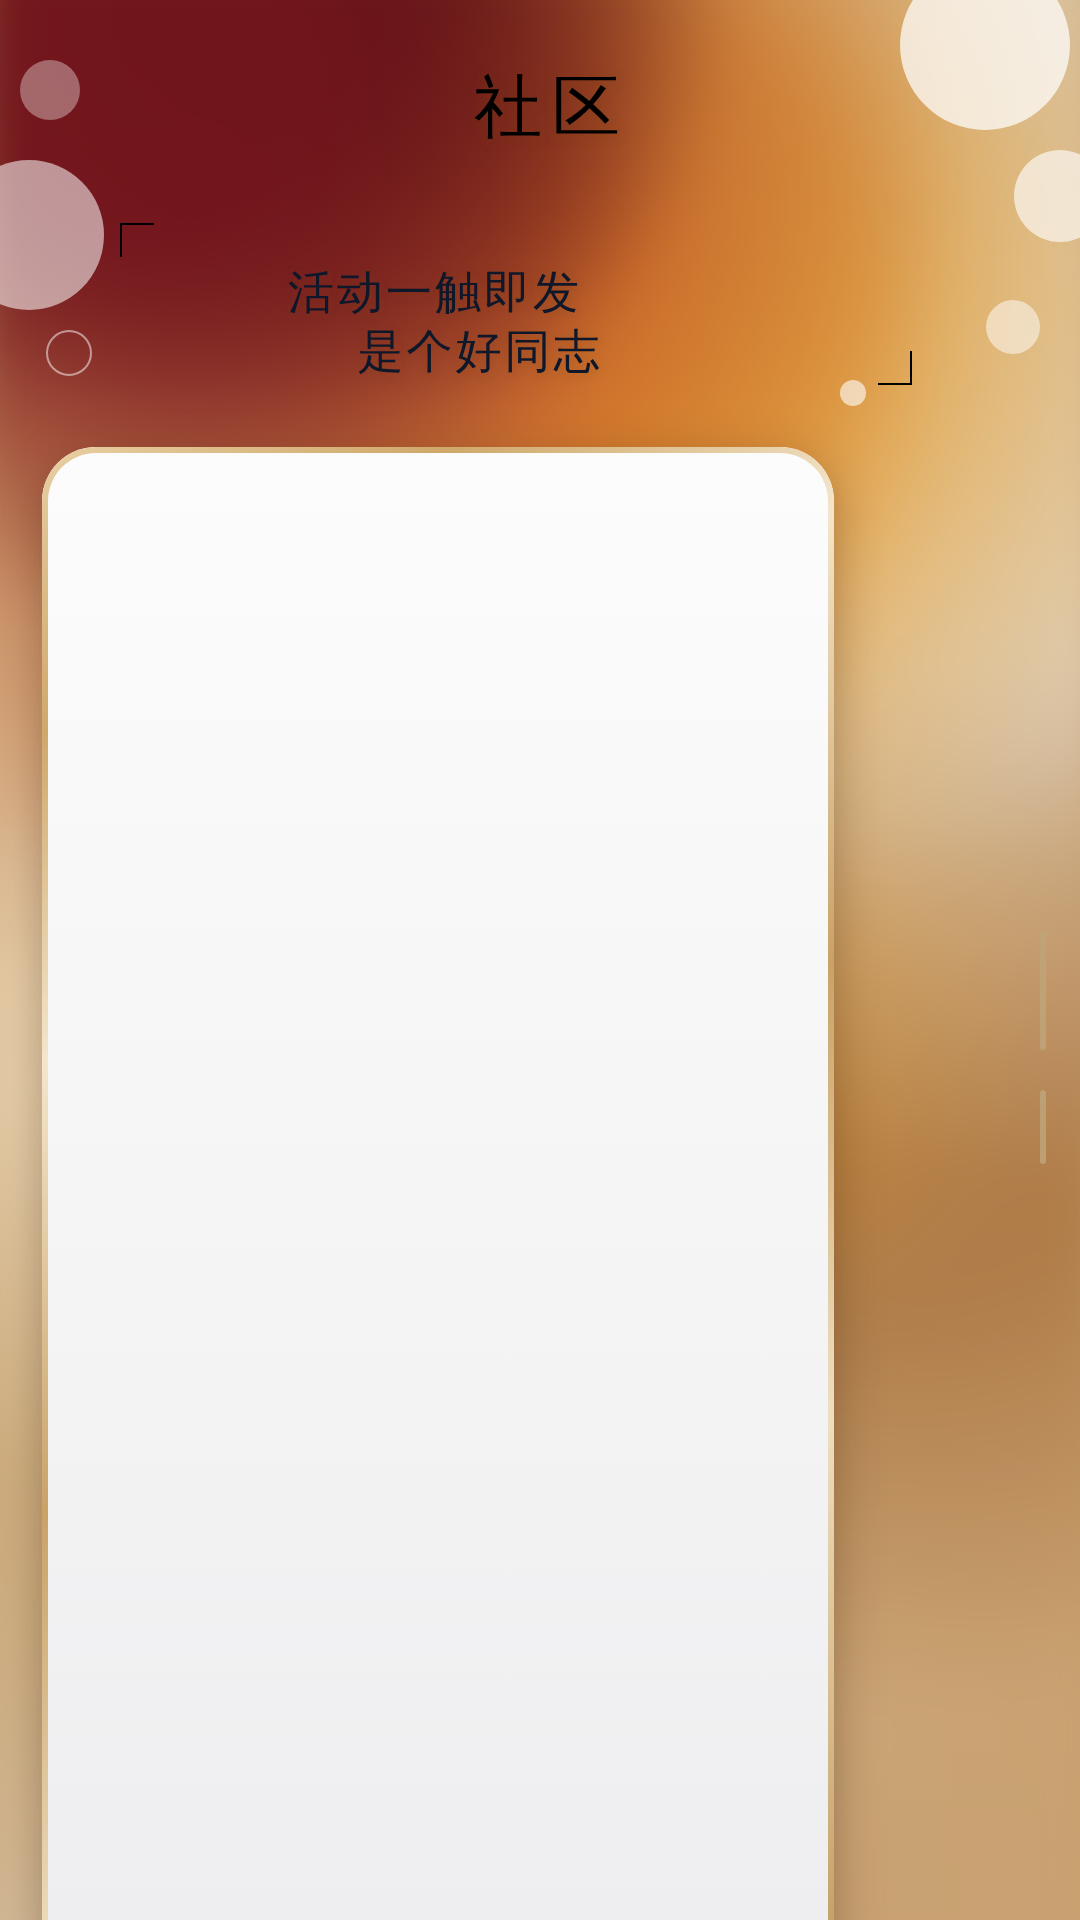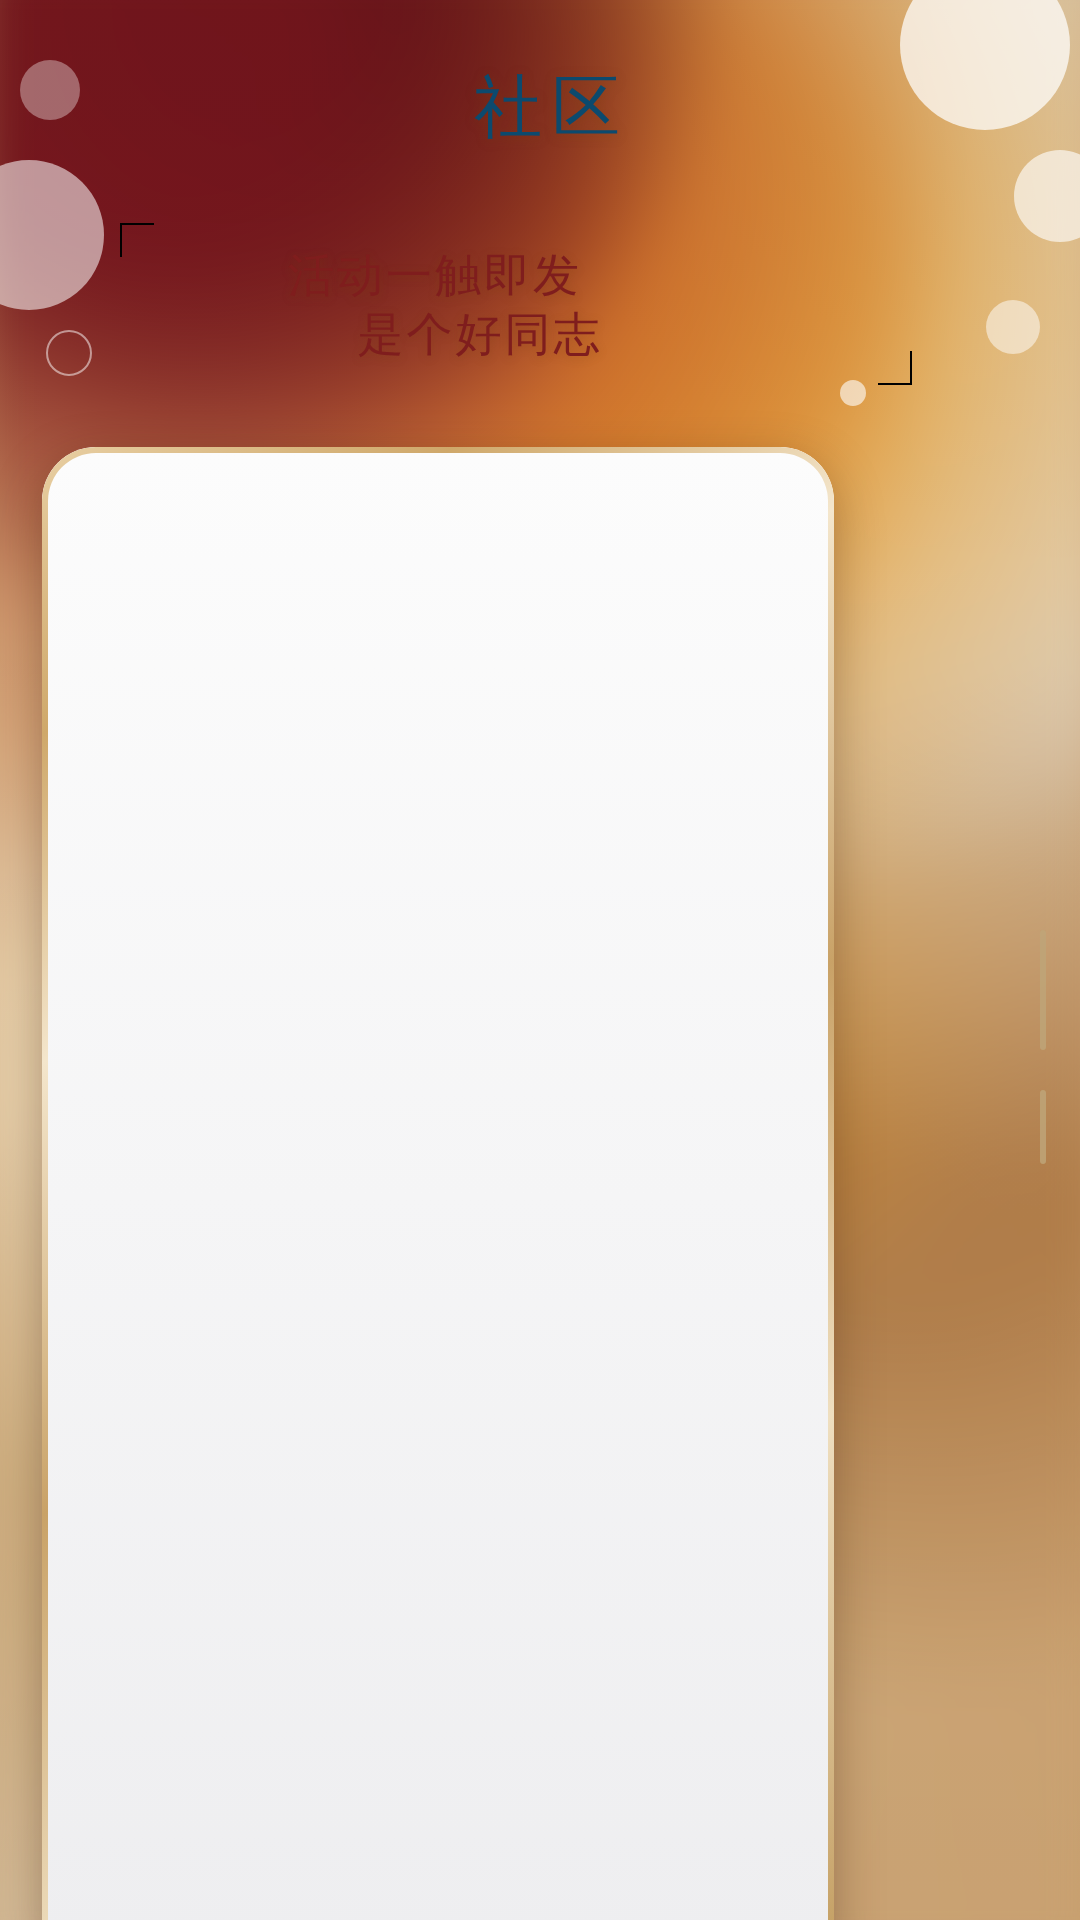--- a/index.html
+++ b/index.html
@@ -38,39 +38,39 @@
     background:linear-gradient(180deg, rgba(60,30,10,0.10) 0%, rgba(0,0,0,0.02) 30%, rgba(0,0,0,0.06) 100%);
   }
 
   
   .bokeh{ position:absolute; border-radius:50%; background:rgba(255,255,255,0.55); }
   .bokeh.ring{ background:transparent; border:2px solid rgba(255,255,255,0.5); }
 
   
   #headline{
     position:absolute; left:0; right:0; top:72px; text-align:center;
-    color:#0c4a6e;
+    color:#000000;
     padding-left:24px;
   }
   #page-title{
     font-size:68px; line-height:1; letter-spacing:10px; font-weight:300;
     text-shadow:0 2px 12px rgba(120,70,10,0.35);
   }
   #subtitle-wrap{
     position:absolute; left:120px; top:215px; width:660px; height:180px;
   }
   .bracket{
     position:absolute; width:34px; height:34px;
     border-color:rgba(255,255,255,0.92);
   }
   .bracket.tl{ left:0; top:8px; border-left:2px solid; border-top:2px solid; }
   .bracket.br{ right:-132px; top:136px; border-right:2px solid; border-bottom:2px solid; }
   #subtitle{
-    position:absolute; left:0; top:31px; width:100%;
-    color:#7f1d1d; font-weight:300; font-size:46px; line-height:1.28;
+    position:absolute; left:0; top:48px; width:100%;
+    color:#0f172a; font-weight:300; font-size:46px; line-height:1.28;
     letter-spacing:3px; text-align:center;
     text-shadow:0 2px 10px rgba(120,70,10,0.28);
   }
   #subtitle .l1{ display:block; padding-right:30px; }
   #subtitle .l2{ display:block; padding-left:60px; }
 
   
   #phone{
     position:absolute; left:42px; top:447px; width:792px; height:1500px;
     border-radius:54px 54px 18px 18px;

